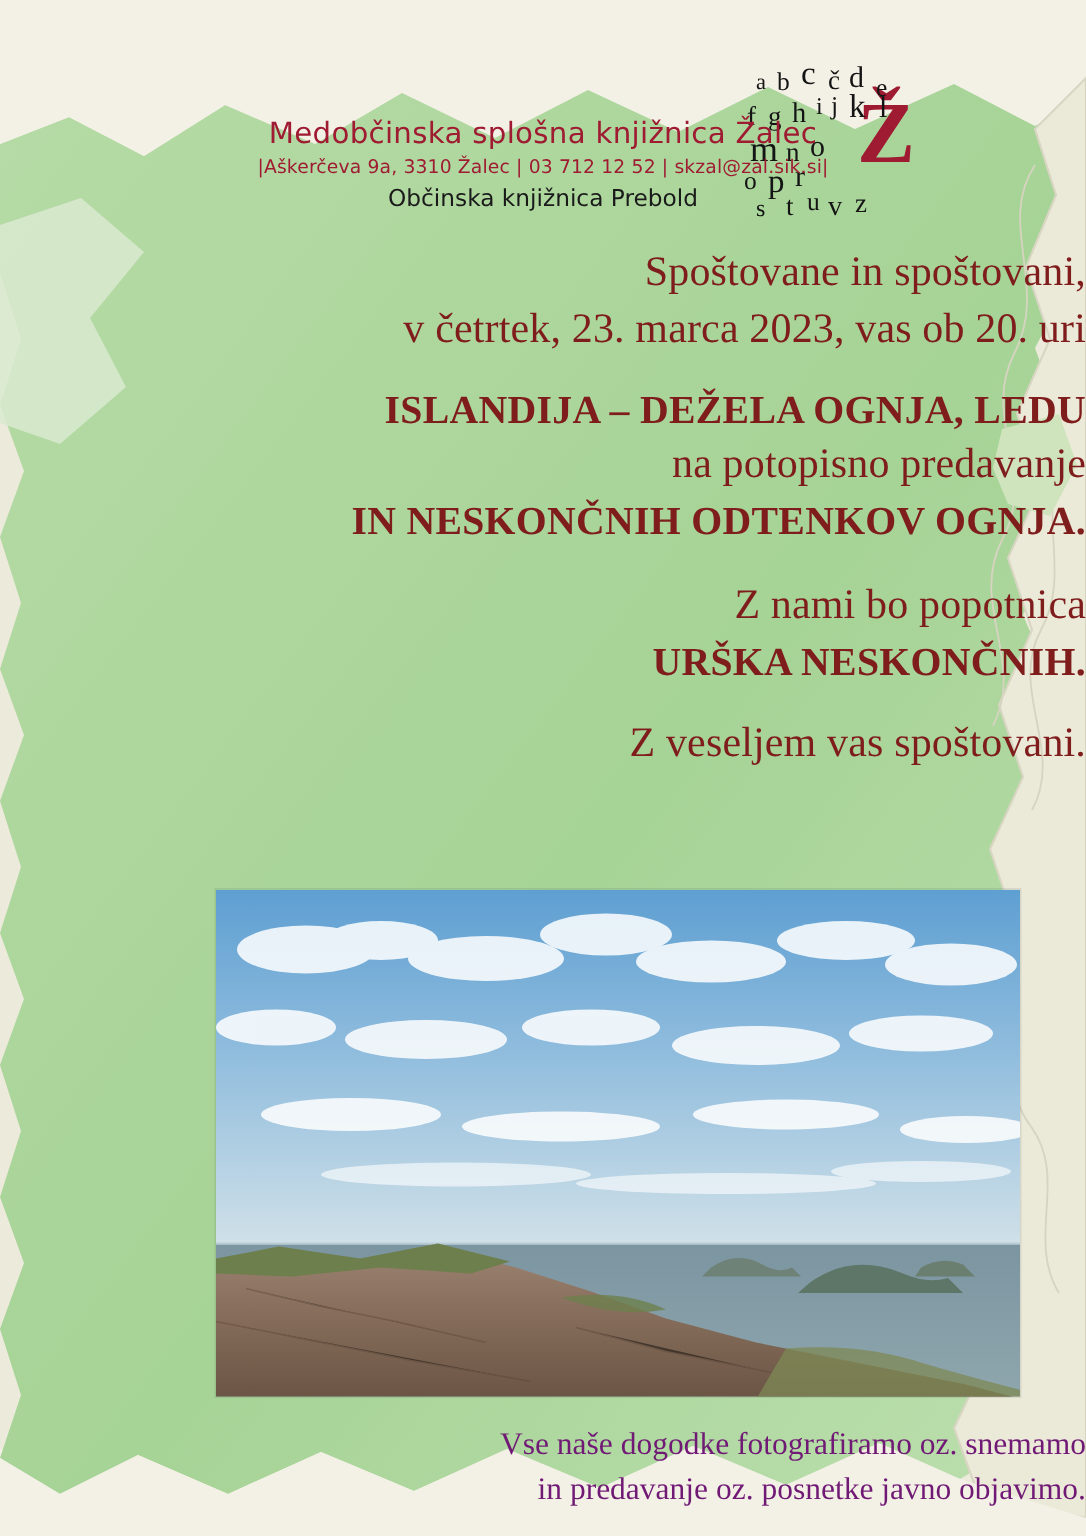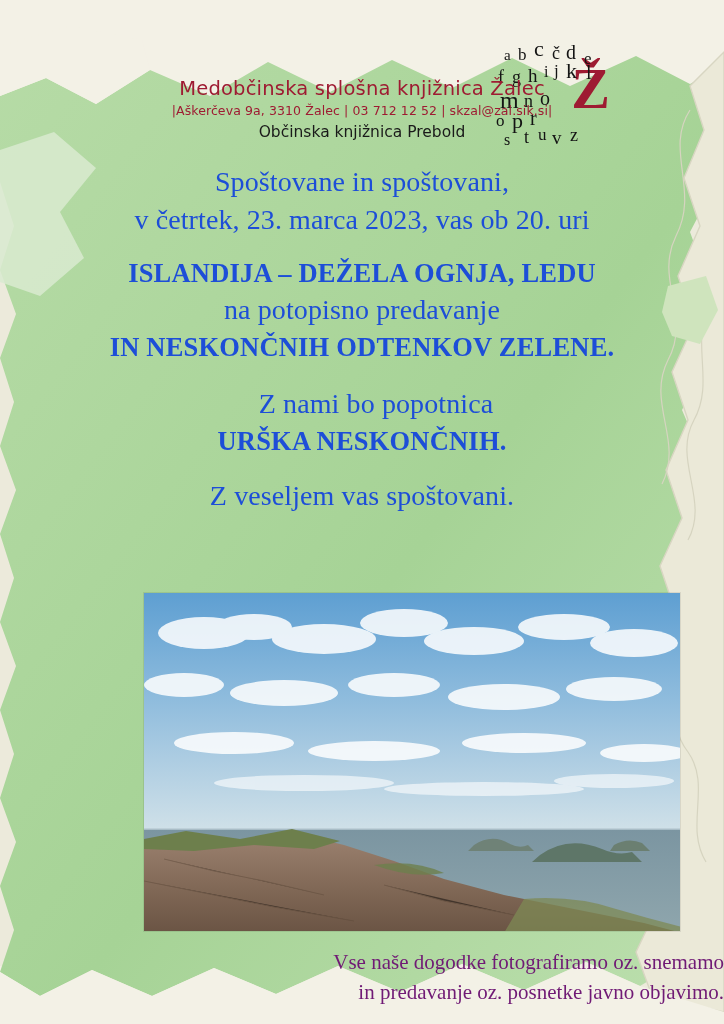--- a/index.html
+++ b/index.html
@@ -60,22 +60,22 @@
   }
   .logo .big-z {
     color: #9e1b32;
     font-weight: bold;
   }
 
   
   .body-text {
     position: absolute;
     left: 0; right: 0; top: 163px;
-    text-align: center;
-    color: #1d4ed8;
+    text-align: right;
+    color: #7f1d1d;
   }
   .ln {
     font-size: 28px;
     line-height: 1.36;
     letter-spacing: .1px;
   }
   .ln.bold {
     font-weight: bold;
     font-size: 26.5px;
     letter-spacing: .2px;
@@ -184,21 +184,21 @@
     <div class="lib-contact">|Aškerčeva 9a, 3310 Žalec | 03 712 12 52 | skzal@zal.sik.si|</div>
     <div class="lib-branch">Občinska knjižnica Prebold</div>
   </div>
 
   <div class="body-text">
     <div class="ln">Spoštovane in spoštovani,</div>
     <div class="ln">v četrtek, 23. marca 2023, vas ob 20. uri</div>
     <div class="ln bold gap-1">ISLANDIJA – DEŽELA OGNJA, LEDU</div>
 
     <div class="ln">na potopisno predavanje</div>
-    <div class="ln bold">IN NESKONČNIH ODTENKOV ZELENE.</div>
+    <div class="ln bold">IN NESKONČNIH ODTENKOV OGNJA.</div>
 
     <div class="ln gap-3">Z nami bo popotnica</div>
     <div class="ln bold">URŠKA NESKONČNIH.</div>
 
     <div class="ln gap-2">Z veseljem vas spoštovani.</div>
   </div>
 
   <div class="photo">
     <svg width="538" height="340" viewBox="0 0 538 340">
       <defs>

